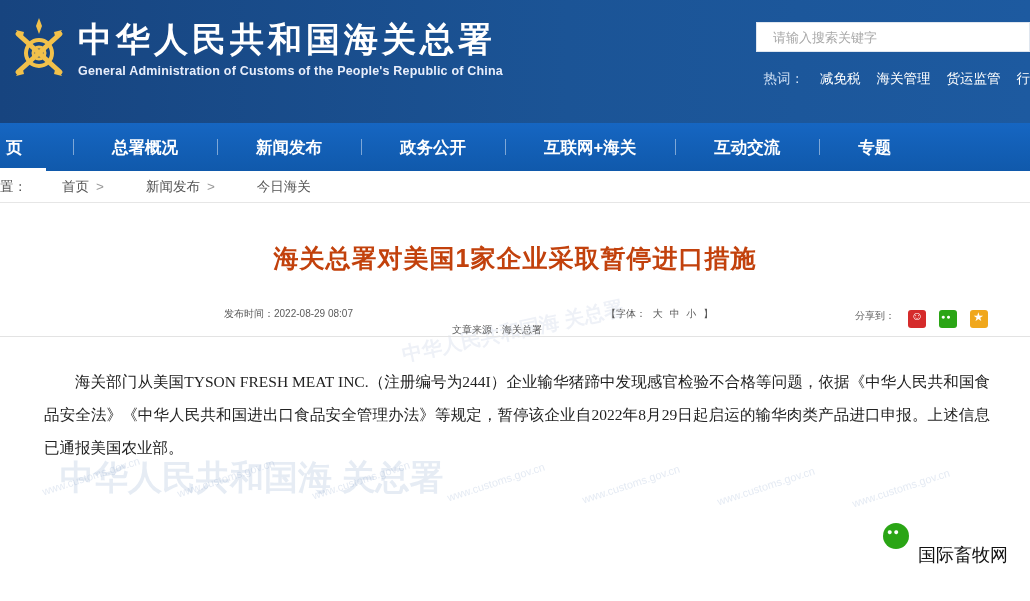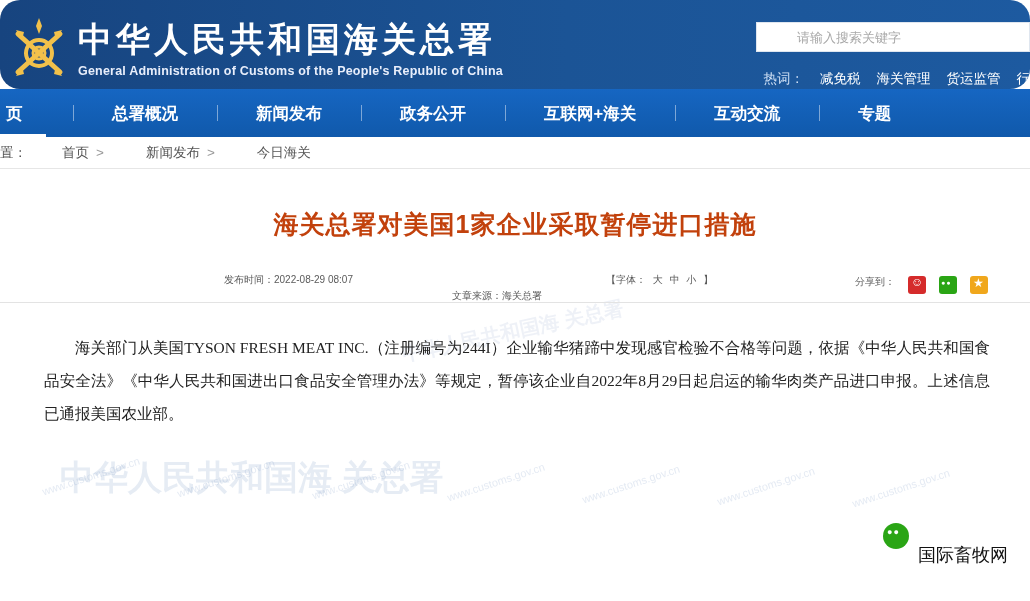--- a/index.html
+++ b/index.html
@@ -12,25 +12,24 @@
   }
   .page {
     position: relative;
     width: 1030px; height: 601px;
     overflow: hidden;
   }
 
   
   .header {
     position: relative;
-    height: 89px;
+    height: 123px;
     background: #1c4e8f;
     background: linear-gradient(90deg,#17447f 0%, #1b5496 55%, #1d5aa0 100%);
     overflow: hidden;
-    border-radius: 20px;
   }
   .emblem {
     position: absolute;
     left: 8px; top: 14px;
     width: 62px; height: 72px;
   }
   .title-block {
     position: absolute;
     left: 78px; top: 18px;
   }
@@ -64,21 +63,20 @@
   }
   .search-input {
     flex: 1;
     border: none;
     outline: none;
     height: 28px;
     padding: 0 16px;
     font-size: 13px;
     color: #333;
     font-family: "Liberation Sans", sans-serif;
-    margin-left: 24px;
   }
   .search-input::placeholder { color: #a8a8a8; }
   .hotwords {
     position: absolute;
     right: 0px; top: 70px;
     display: flex;
     align-items: center;
     gap: 16px;
     color: #dbe6f5;
     font-size: 13.5px;

